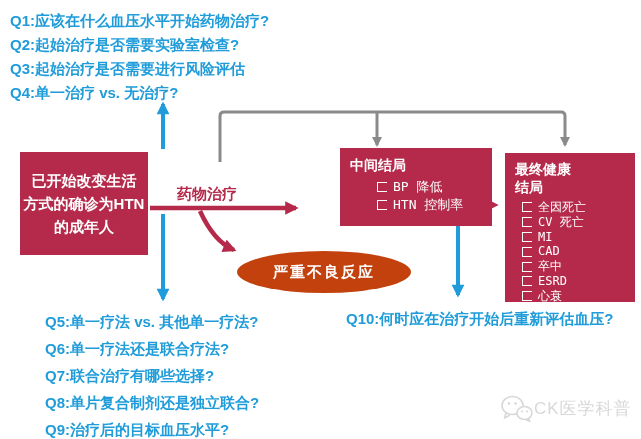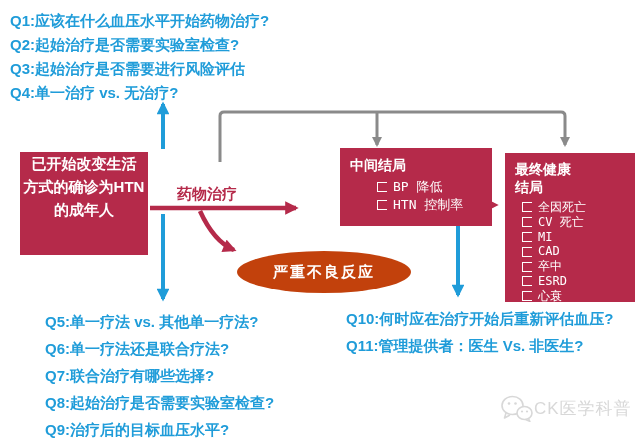--- a/index.html
+++ b/index.html
@@ -9,21 +9,21 @@
   }
   .arrow-layer{position:absolute;left:0;top:0;width:641px;height:439px;}
   .q{font-weight:bold;color:#1F9CD9;font-size:15px;line-height:17px;white-space:nowrap;}
   .q-group{position:absolute;display:flex;flex-direction:column;justify-content:flex-end;}
   .q-top-left{left:10px;top:12px;gap:7px;}
   .q-bottom-left{left:10px;top:313px;gap:10px;margin-left:35px;}
   .q-bottom-right{left:346px;top:310px;gap:10px;}
   .box{position:absolute;background:#B52A4A;color:#ffffff;box-sizing:border-box;}
   .population-box{
     left:20px;top:152px;width:128px;height:103px;
-    display:flex;flex-direction:column;align-items:center;
+    display:flex;flex-direction:column;justify-content:center;align-items:center;
     font-weight:bold;font-size:15px;line-height:23px;text-align:center;
   }
   .intermediate-box{left:303px;top:148px;width:152px;height:78px;padding:8px 6px 0 10px;margin-left:37px;}
   .final-box{left:505px;top:153px;width:130px;height:149px;padding:7px 4px 0 10px;}
   .box-title{font-weight:bold;font-size:14px;line-height:18px;}
   .chk-list{margin-top:4px;margin-left:7px;display:flex;flex-direction:column;}
   .chk-row{display:flex;align-items:center;gap:6px;
     font-family:"DejaVu Sans Mono","Liberation Mono",monospace;}
   .intermediate-box .chk-row{font-size:13px;line-height:18px;padding-left:20px;}
   .final-box .chk-row{font-size:12px;line-height:14.8px;}
@@ -132,27 +132,26 @@
       </div>
     </div>
   </div>
 
   <div class="adverse-ellipse">严重不良反应</div>
 
   <div class="q-group q-bottom-left">
     <div class="q">Q5:单一疗法 vs. 其他单一疗法?</div>
     <div class="q">Q6:单一疗法还是联合疗法?</div>
     <div class="q">Q7:联合治疗有哪些选择?</div>
-    <div class="q">Q8:起始治疗是否需要实验室检查?</div>
+    <div class="q">Q8:单片复合制剂还是独立联合?</div>
     <div class="q">Q9:治疗后的目标血压水平?</div>
   </div>
 
   <div class="q-group q-bottom-right">
     <div class="q">Q10:何时应在治疗开始后重新评估血压?</div>
-    <div class="q">Q11:管理提供者：医生 Vs. 非医生?</div>
   </div>
 
   <div class="watermark">
     <svg width="33" height="27" viewBox="0 0 33 27">
       <ellipse cx="12.5" cy="10.5" rx="10.5" ry="9" fill="none" stroke="#D8D8D8" stroke-width="1.6"></ellipse>
       <path d="M6,18 L4.5,23 L10,20" fill="none" stroke="#D8D8D8" stroke-width="1.6" stroke-linejoin="round"></path>
       <circle cx="9" cy="8.5" r="1.3" fill="#D8D8D8"></circle>
       <circle cx="15.5" cy="8.5" r="1.3" fill="#D8D8D8"></circle>
       <ellipse cx="24.5" cy="18" rx="7.5" ry="6.5" fill="#ffffff" stroke="#D8D8D8" stroke-width="1.6"></ellipse>
       <path d="M28.5,23.5 L30,26.5 L25.5,24.5" fill="none" stroke="#D8D8D8" stroke-width="1.4" stroke-linejoin="round"></path>

